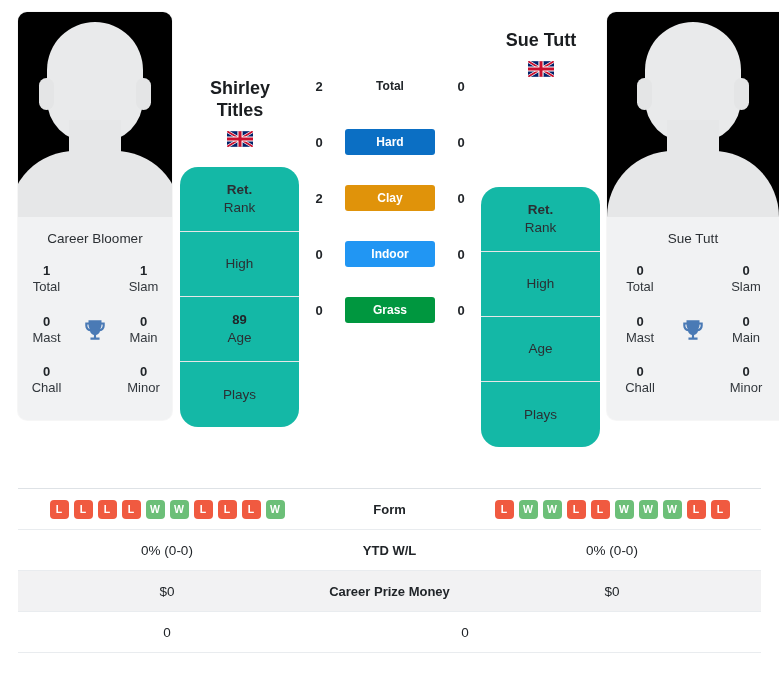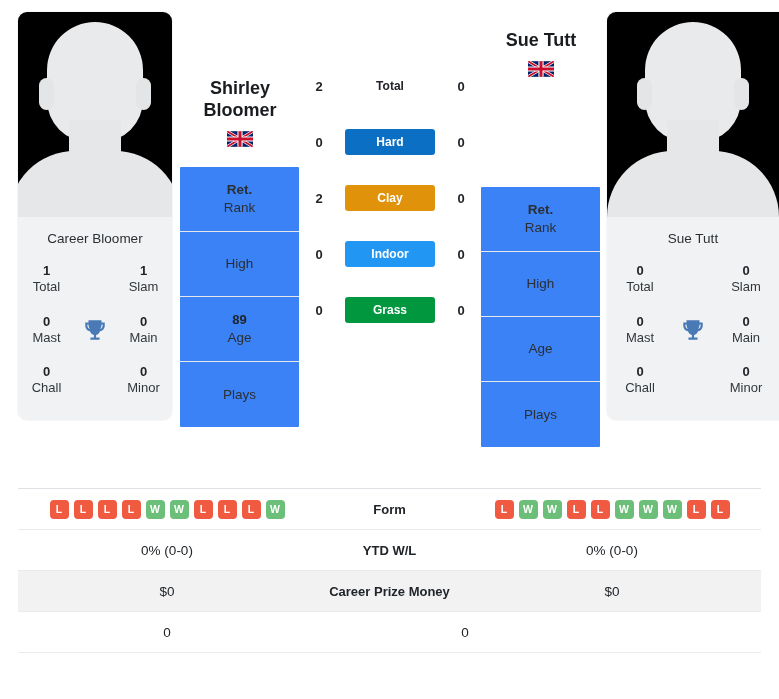--- a/index.html
+++ b/index.html
@@ -116,22 +116,22 @@
     display: flex;
     align-items: center;
     justify-content: center;
   }
   .spacer-cell { width: 40px; }
 
   
   .info-card {
     position: absolute;
     width: 119px;
-    background: #3b82f6;
-    border-radius: 1px;
+    background: #14b8a6;
+    border-radius: 18px;
     overflow: hidden;
     text-align: center;
   }
   .info-card.left  { left: 180px; top: 167px; }
   .info-card.right { left: 481px; top: 187px; }
   .info-row {
     height: 65px;
     display: flex;
     flex-direction: column;
     align-items: center;
@@ -345,21 +345,21 @@
         <div class="spacer-cell"></div>
         <div class="stat-cell">
           <span class="num">0</span>
           <span class="lbl">Minor</span>
         </div>
       </div>
     </div>
 
     <div class="name-header left">
       <div class="pname">Shirley</div>
-      <div class="pname">Bloomer</div>
+      <div class="pname">Titles</div>
       <span class="flag">
         <svg width="26" height="16" viewBox="0 0 60 36">
           <rect width="60" height="36" fill="#012169"></rect>
           <path d="M0,0 L60,36 M60,0 L0,36" stroke="#fff" stroke-width="7"></path>
           <path d="M0,0 L60,36 M60,0 L0,36" stroke="#C8102E" stroke-width="4"></path>
           <path d="M30,0 V36 M0,18 H60" stroke="#fff" stroke-width="12"></path>
           <path d="M30,0 V36 M0,18 H60" stroke="#C8102E" stroke-width="7"></path>
         </svg>
       </span>
     </div>

